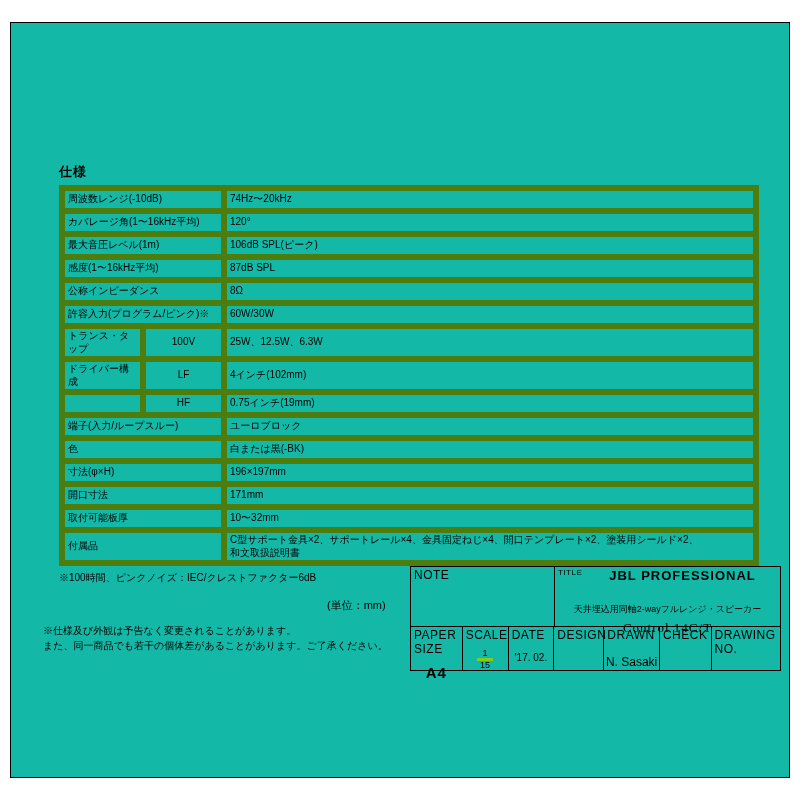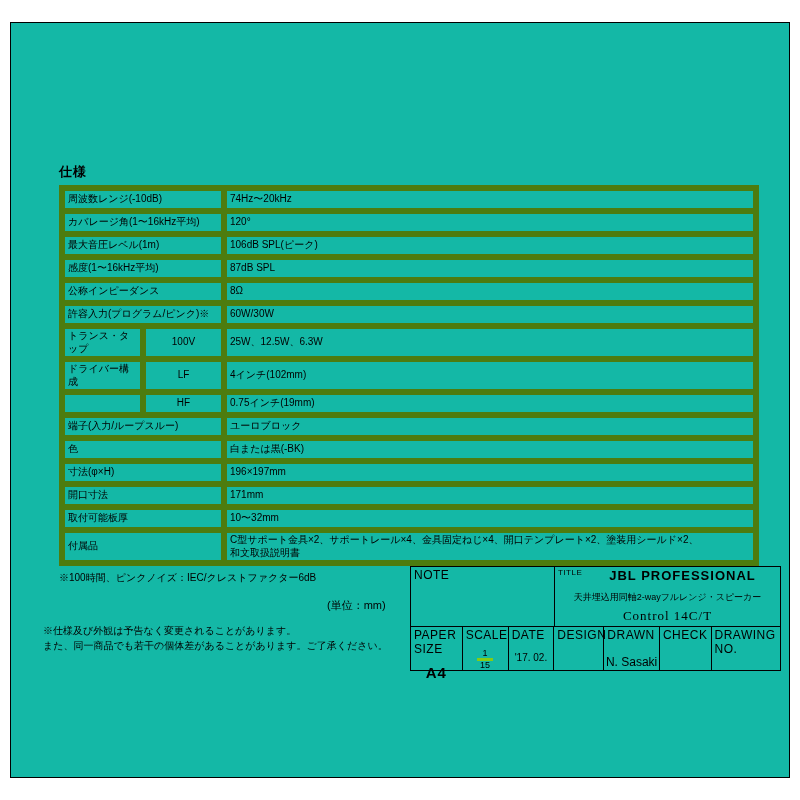--- a/index.html
+++ b/index.html
@@ -142,21 +142,21 @@
     font-weight: bold;
     font-family: "Liberation Sans", sans-serif;
     letter-spacing: 1px;
     text-align: center;
     margin-top: -10px;
     margin-left: 30px;
   }
   .tb-sub {
     font-size: 9px;
     text-align: center;
-    margin-top: 8px;
+    margin-top: 20px;
   }
   .tb-model {
     font-size: 13px;
     font-family: Liberation Serif, serif;
     text-align: center;
     margin-top: 4px;
     letter-spacing: 1px;
   }
 
   .tb-bottom {

